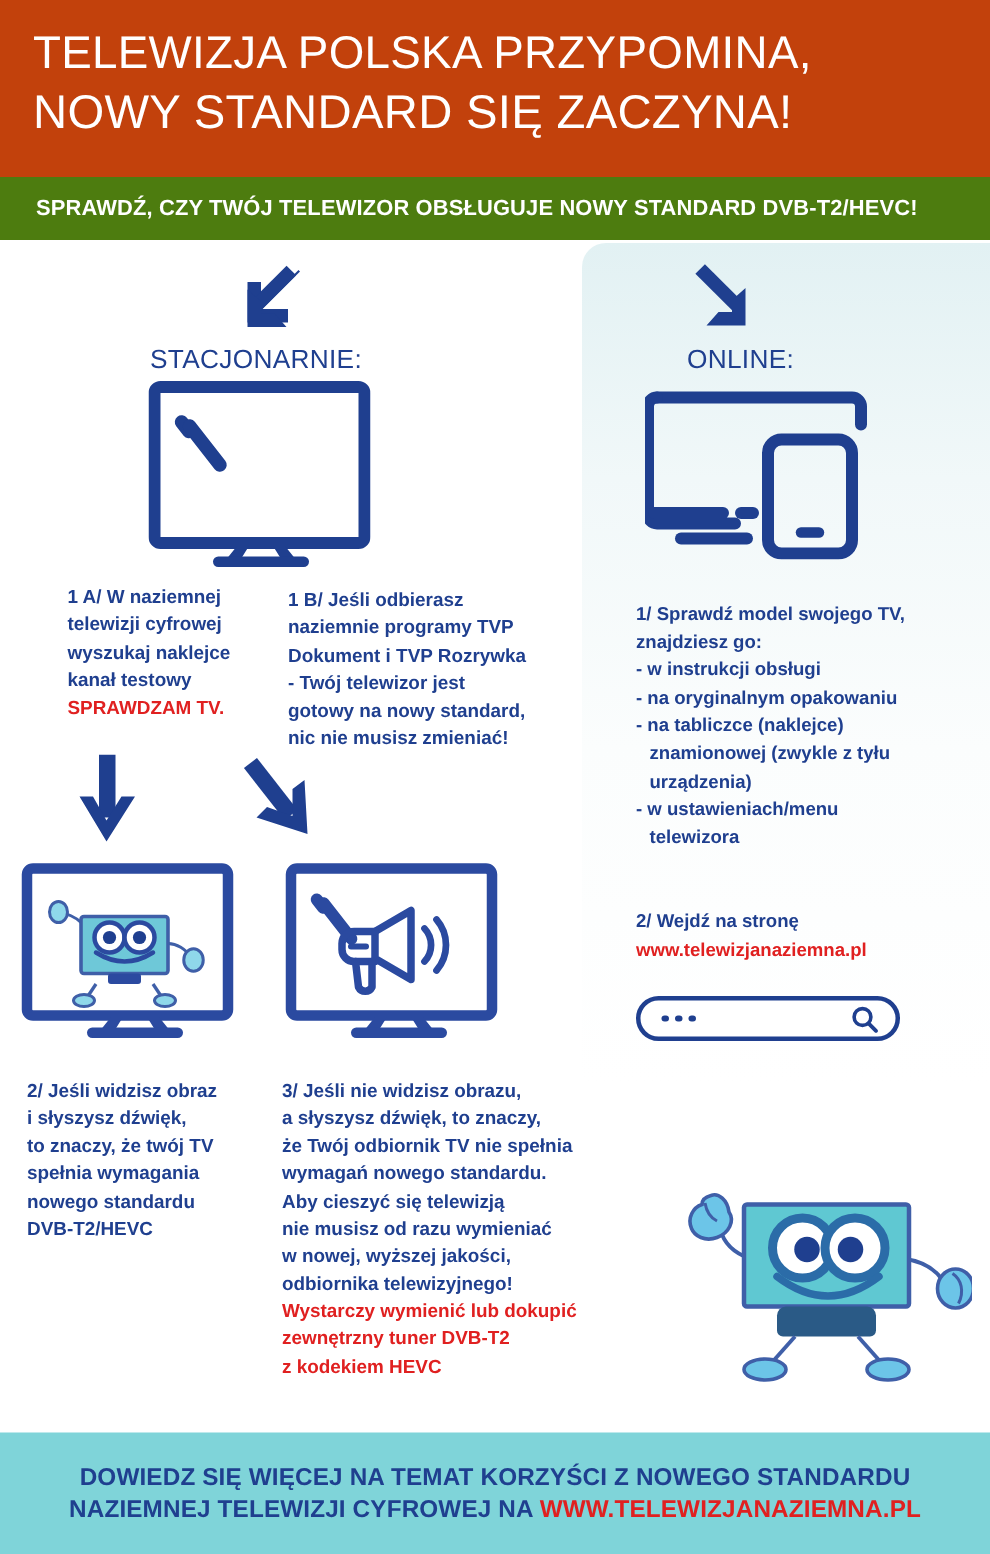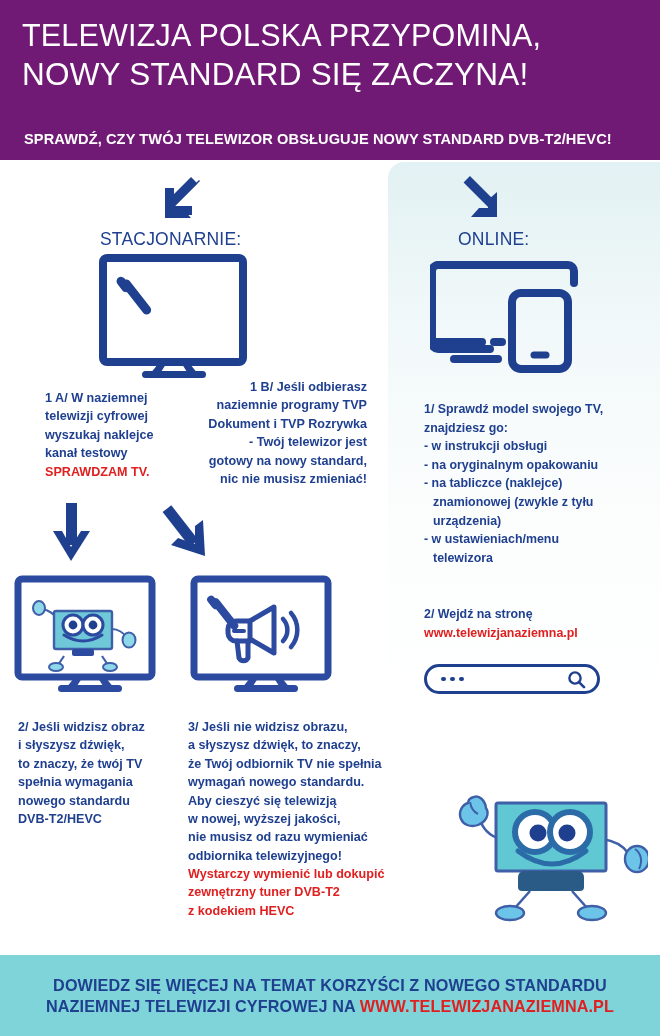--- a/index.html
+++ b/index.html
@@ -21,21 +21,21 @@
     background: #ffffff;
     overflow: hidden;
   }
 
   
   .header {
     position: absolute;
     left: 0; top: 0;
     width: 660px;
     height: 118px;
-    background: #701a75;
+    background: #c2410c;
     box-sizing: border-box;
     padding: 18px 16px 0 22px;
   }
   .header-line1 {
     color: #ffffff;
     font-size: 30.5px;
     letter-spacing: 0.2px;
     font-weight: 400;
     line-height: 1.12;
     white-space: nowrap;
@@ -49,21 +49,21 @@
     margin-top: 4px;
     white-space: nowrap;
   }
 
   
   .subheader {
     position: absolute;
     left: 0; top: 118px;
     width: 660px;
     height: 42px;
-    background: #701a75;
+    background: #4d7c0f;
     display: flex;
     align-items: center;
     padding-left: 24px;
     box-sizing: border-box;
   }
   .subheader-text {
     color: #ffffff;
     font-size: 14.6px;
     font-weight: 700;
     letter-spacing: 0.1px;
@@ -103,21 +103,21 @@
     color: #1f3f8f;
     font-weight: 700;
     font-size: 12.6px;
     line-height: 1.46;
   }
   .tblock .red { color: #e02020; }
   .tblock .line { display: block; white-space: nowrap; }
   .tblock .line.indent { padding-left: 9px; }
 
   #txt-1a { left: 45px; top: 389px; width: 150px; }
-  #txt-1b { left: 192px; top: 378px; width: 175px; text-align: right; }
+  #txt-1b { left: 192px; top: 391px; width: 175px; }
   #txt-2 { left: 18px; top: 718px; width: 160px; }
   #txt-3 { left: 188px; top: 718px; width: 195px; }
 
   #txt-r1 { left: 424px; top: 400px; width: 228px; font-size: 12.4px; line-height: 1.5; }
   #txt-r2 { left: 424px; top: 577px; width: 228px; font-size: 12.4px; line-height: 1.5; margin-top: 28px; }
   #txt-r3 { left: 424px; top: 620px; width: 228px; font-size: 12.4px; line-height: 1.5; }
 
   
   .searchbox {
     position: absolute;
@@ -367,22 +367,22 @@
     <span class="line">nowego standardu</span>
     <span class="line">DVB-T2/HEVC</span>
   </div>
 
   <div class="tblock" id="txt-3">
     <span class="line">3/ Jeśli nie widzisz obrazu,</span>
     <span class="line">a słyszysz dźwięk, to znaczy,</span>
     <span class="line">że Twój odbiornik TV nie spełnia</span>
     <span class="line">wymagań nowego standardu.</span>
     <span class="line">Aby cieszyć się telewizją</span>
+    <span class="line">nie musisz od razu wymieniać</span>
     <span class="line">w nowej, wyższej jakości,</span>
-    <span class="line">nie musisz od razu wymieniać</span>
     <span class="line">odbiornika telewizyjnego!</span>
     <span class="line red">Wystarczy wymienić lub dokupić</span>
     <span class="line red">zewnętrzny tuner DVB-T2</span>
     <span class="line red">z kodekiem HEVC</span>
   </div>
 
   <div style="position:absolute; left:452px; top:775px;">
     <svg width="196" height="165" viewBox="0 0 196 165">
 
       <path d="M48 64 C36 60 30 52 28 44" stroke="#3f5fa8" stroke-width="2.6" fill="none"></path>

